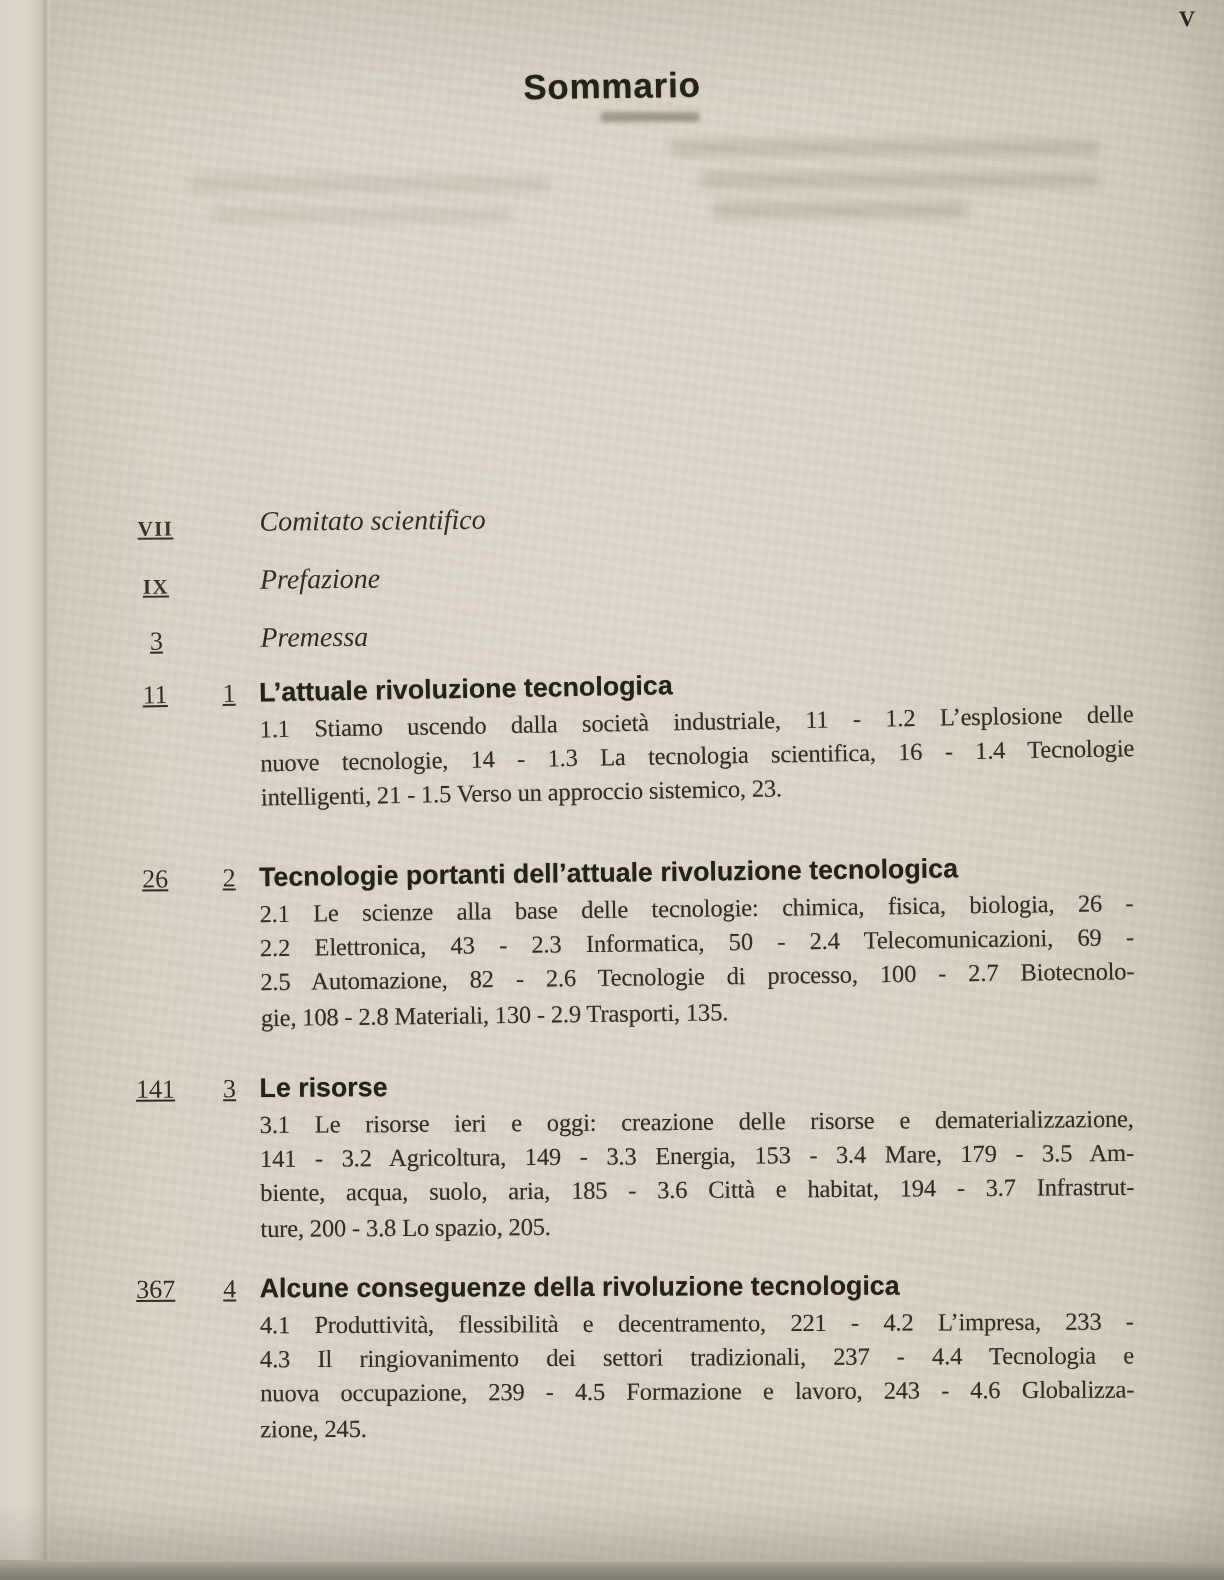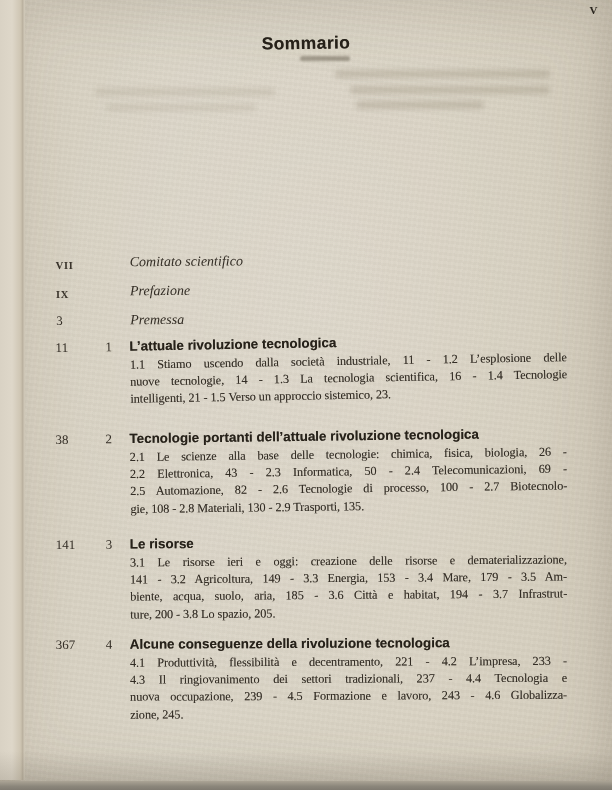--- a/index.html
+++ b/index.html
@@ -51,22 +51,23 @@
     color:#262119; transform:rotate(-0.8deg);
     text-shadow:0 0 0.6px rgba(38,33,25,0.55);
   }
 
   .block { position:absolute; left:56px; width:511px; transform-origin:0 50%; }
   .entry {
     display:grid; grid-template-columns:44px 18px 437px; column-gap:6px;
     align-items:start;
   }
   .pg, .num {
-    font:13px "Liberation Serif", serif; line-height:18px; text-align:left;
+    font:13px "Liberation Serif", serif; line-height:18px; text-align:center;
     color:#332d25;
+    text-decoration:underline;
   }
   .pg.roman { font-size:10.5px; letter-spacing:0.7px; line-height:19px; padding-top:2px; font-weight:bold; color:#3a342b; }
   .entry-title {
     font:bold 13.4px "Liberation Sans", sans-serif; line-height:18px;
     color:#262119; margin-bottom:1px;
     text-shadow:0 0 0.5px rgba(38,33,25,0.5);
   }
   .fm-title {
     font:italic 14px "Liberation Serif", serif; line-height:18px; color:#332d25;
   }
@@ -135,21 +136,21 @@
         <div class="entry-title">L’attuale rivoluzione tecnologica</div>
         <div class="line">1.1 Stiamo uscendo dalla società industriale, 11 - 1.2 L’esplosione delle</div>
         <div class="line">nuove tecnologie, 14 - 1.3 La tecnologia scientifica, 16 - 1.4 Tecnologie</div>
         <div class="line lastline">intelligenti, 21 - 1.5 Verso un approccio sistemico, 23.</div>
       </div>
     </div>
   </div>
 
   <div class="block ch2">
     <div class="entry">
-      <div class="pg">38</div>
+      <div class="pg">26</div>
       <div class="num">2</div>
       <div>
         <div class="entry-title">Tecnologie portanti dell’attuale rivoluzione tecnologica</div>
         <div class="line">2.1 Le scienze alla base delle tecnologie: chimica, fisica, biologia, 26 -</div>
         <div class="line">2.2 Elettronica, 43 - 2.3 Informatica, 50 - 2.4 Telecomunicazioni, 69 -</div>
         <div class="line">2.5 Automazione, 82 - 2.6 Tecnologie di processo, 100 - 2.7 Biotecnolo-</div>
         <div class="line lastline">gie, 108 - 2.8 Materiali, 130 - 2.9 Trasporti, 135.</div>
       </div>
     </div>
   </div>

